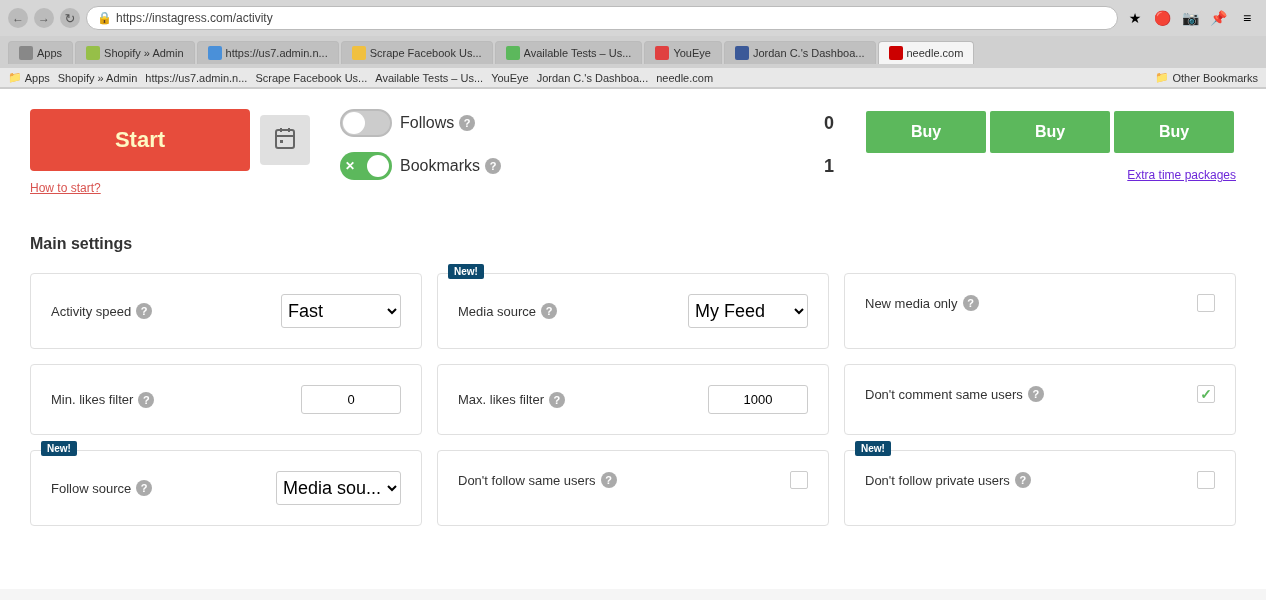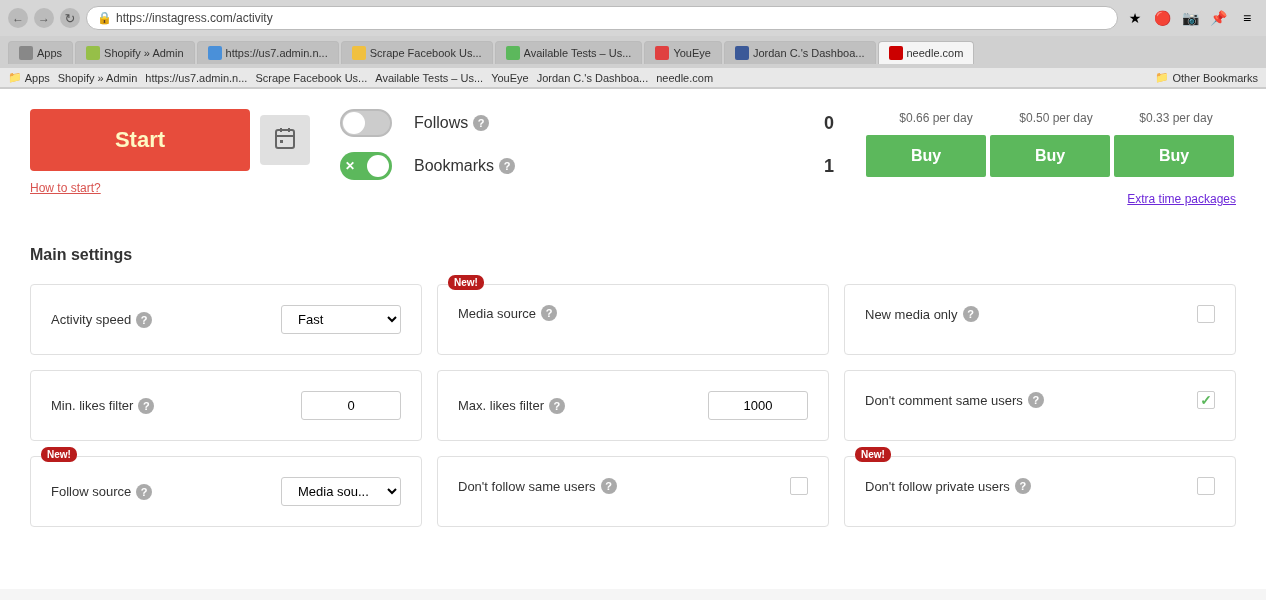--- a/index.html
+++ b/index.html
@@ -30,21 +30,21 @@
     
     .top-section { display: flex; align-items: flex-start; padding: 20px 30px; gap: 30px; }
     .start-area { display: flex; flex-direction: column; gap: 10px; min-width: 200px; }
     .start-btn { background: #e74c3c; color: #fef9c3; border: none; border-radius: 4px; padding: 18px 50px; font-size: 22px; font-weight: bold; cursor: pointer; width: 220px; }
     .calendar-btn { background: #e0e0e0; border: none; border-radius: 4px; padding: 10px; cursor: pointer; font-size: 16px; width: 50px; height: 50px; }
     .start-row { display: flex; align-items: center; gap: 10px; }
     .how-to-start { color: #d9534f; font-size: 12px; text-decoration: underline; cursor: pointer; }
 
     
     .follows-section { flex: 1; }
-    .follow-row { display: flex; align-items: center; gap: 22px; margin-bottom: 15px; }
+    .follow-row { display: flex; align-items: center; gap: 8px; margin-bottom: 15px; }
     .toggle-wrap { display: flex; align-items: center; }
     .toggle-off { display: inline-flex; align-items: center; width: 52px; height: 28px; border-radius: 14px; background: #ccc; position: relative; cursor: pointer; border: 2px solid #bbb; }
     .toggle-off .toggle-knob { width: 22px; height: 22px; border-radius: 50%; background: white; position: absolute; left: 1px; }
     .toggle-on { display: inline-flex; align-items: center; width: 52px; height: 28px; border-radius: 14px; background: #5cb85c; position: relative; cursor: pointer; }
     .toggle-on .x-icon { position: absolute; left: 5px; color: white; font-size: 12px; font-weight: bold; }
     .toggle-on .toggle-knob { width: 22px; height: 22px; border-radius: 50%; background: white; position: absolute; right: 3px; }
     .follow-label { font-size: 16px; color: #333; display: flex; align-items: center; gap: 5px; }
     .follow-count { font-size: 18px; font-weight: bold; margin-left: auto; min-width: 40px; text-align: right; }
     .help-icon { width: 16px; height: 16px; border-radius: 50%; background: #aaa; color: white; font-size: 11px; font-weight: bold; display: inline-flex; align-items: center; justify-content: center; cursor: pointer; }
 
@@ -59,23 +59,23 @@
     
     .main-settings { padding: 20px 30px; }
     .main-settings h2 { font-size: 16px; font-weight: bold; color: #333; margin-bottom: 20px; }
 
     .settings-grid { display: grid; grid-template-columns: 1fr 1fr 1fr; gap: 15px; }
     .settings-card { background: white; border: 1px solid #e0e0e0; border-radius: 4px; padding: 20px; position: relative; }
 
     .setting-row { display: flex; align-items: center; justify-content: space-between; }
     .setting-label { font-size: 13px; color: #333; display: flex; align-items: center; gap: 5px; }
 
-    .new-badge { background: #b91c1c; color: white; font-size: 10px; font-weight: bold; padding: 2px 6px; border-radius: 7px; position: absolute; top: -10px; left: 10px; }
-
-    select.setting-select { border: 1px solid #ccc; border-radius: 3px; padding: 5px 12px; font-size: 13px; background: white; cursor: pointer; min-width: 120px; }
+    .new-badge { background: #0c4a6e; color: white; font-size: 10px; font-weight: bold; padding: 2px 6px; border-radius: 2px; position: absolute; top: -10px; left: 10px; }
+
+    select.setting-select { border: 1px solid #ccc; border-radius: 3px; padding: 5px 2px; font-size: 18px; background: white; cursor: pointer; min-width: 120px; }
 
     input.setting-input { border: 1px solid #ccc; border-radius: 3px; padding: 6px 8px; font-size: 13px; width: 100px; text-align: center; }
 
     .checkbox-wrap { width: 18px; height: 18px; border: 1px solid #ccc; border-radius: 2px; display: flex; align-items: center; justify-content: center; cursor: pointer; background: white; }
     .checkbox-wrap.checked { background: white; }
     .checkmark { color: #5cb85c; font-size: 14px; font-weight: bold; }
   </style>
 </head>
 <body>
 
@@ -209,31 +209,20 @@
         <span class="follow-label">
           <span>Bookmarks</span>
           <span class="help-icon">?</span>
         </span>
         <span class="follow-count">1</span>
       </div>
     </div>
 
     <div class="pricing-section">
       <div class="price-row">
-        <div class="price-col">
-          <span class="price-label">$0.66 per day</span>
-        </div>
-        <div class="price-col">
-          <span class="price-label">$0.50 per day</span>
-        </div>
-        <div class="price-col">
-          <span class="price-label">$0.33 per day</span>
-        </div>
-      </div>
-      <div class="price-row">
         <button class="buy-btn">Buy</button>
         <button class="buy-btn">Buy</button>
         <button class="buy-btn">Buy</button>
       </div>
       <a class="extra-time">Extra time packages</a>
     </div>
 
   </div>
 
   <div class="main-settings">
@@ -256,20 +245,26 @@
         </div>
       </div>
 
       <div class="settings-card" style="position:relative;">
         <span class="new-badge">New!</span>
         <div class="setting-row">
           <span class="setting-label">
             <span>Media source</span>
             <span class="help-icon">?</span>
           </span>
+          <select class="setting-select">
+            <option>My Feed</option>
+            <option>Hashtag</option>
+            <option>Location</option>
+            <option>Competitor</option>
+          </select>
         </div>
       </div>
 
       <div class="settings-card">
         <div class="setting-row">
           <span class="setting-label">
             <span>New media only</span>
             <span class="help-icon">?</span>
           </span>
           <div class="checkbox-wrap"></div>

